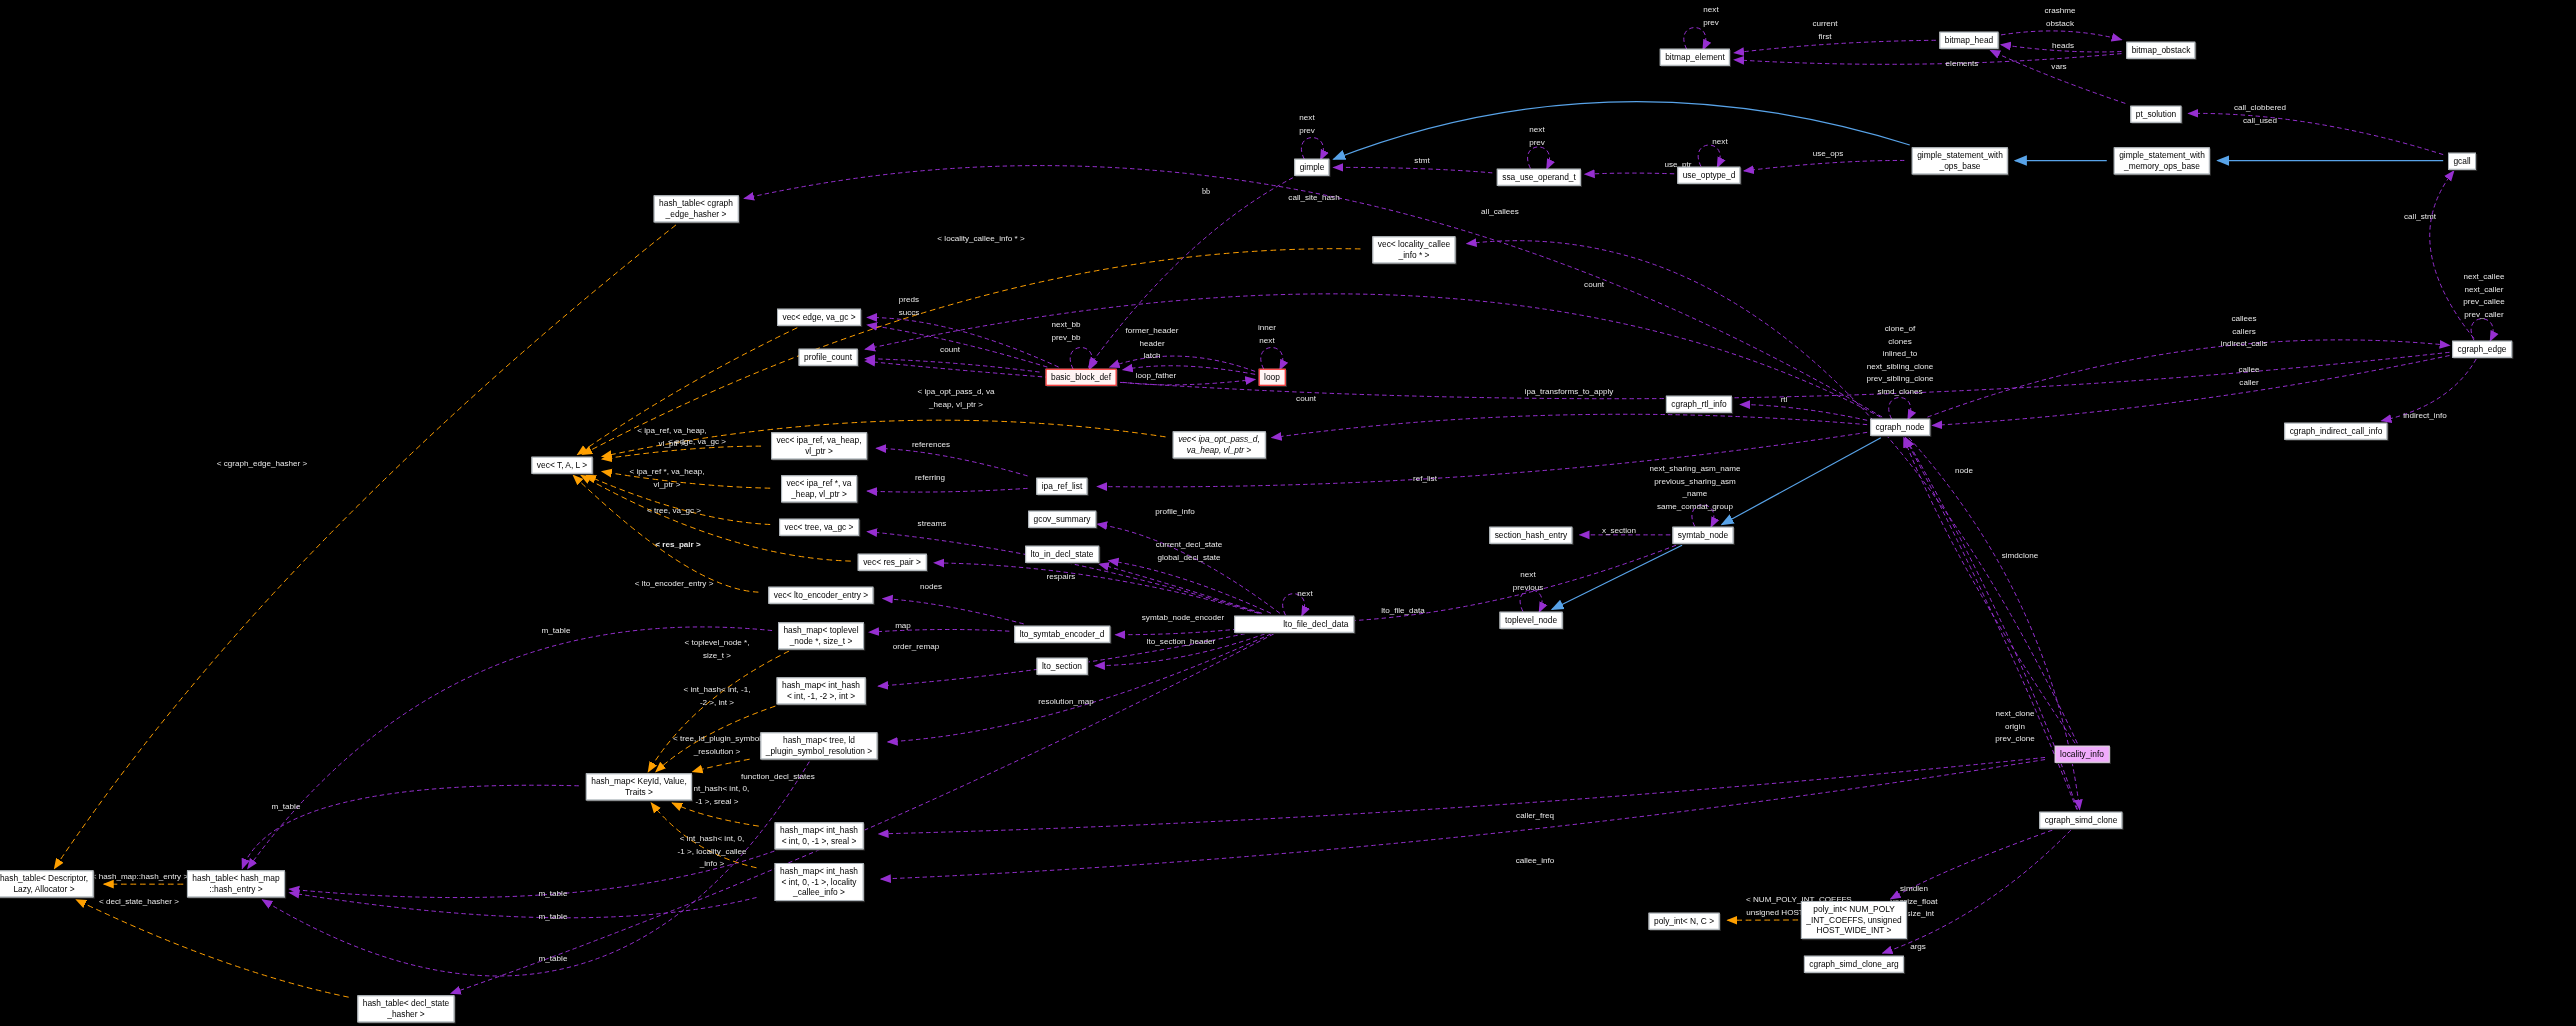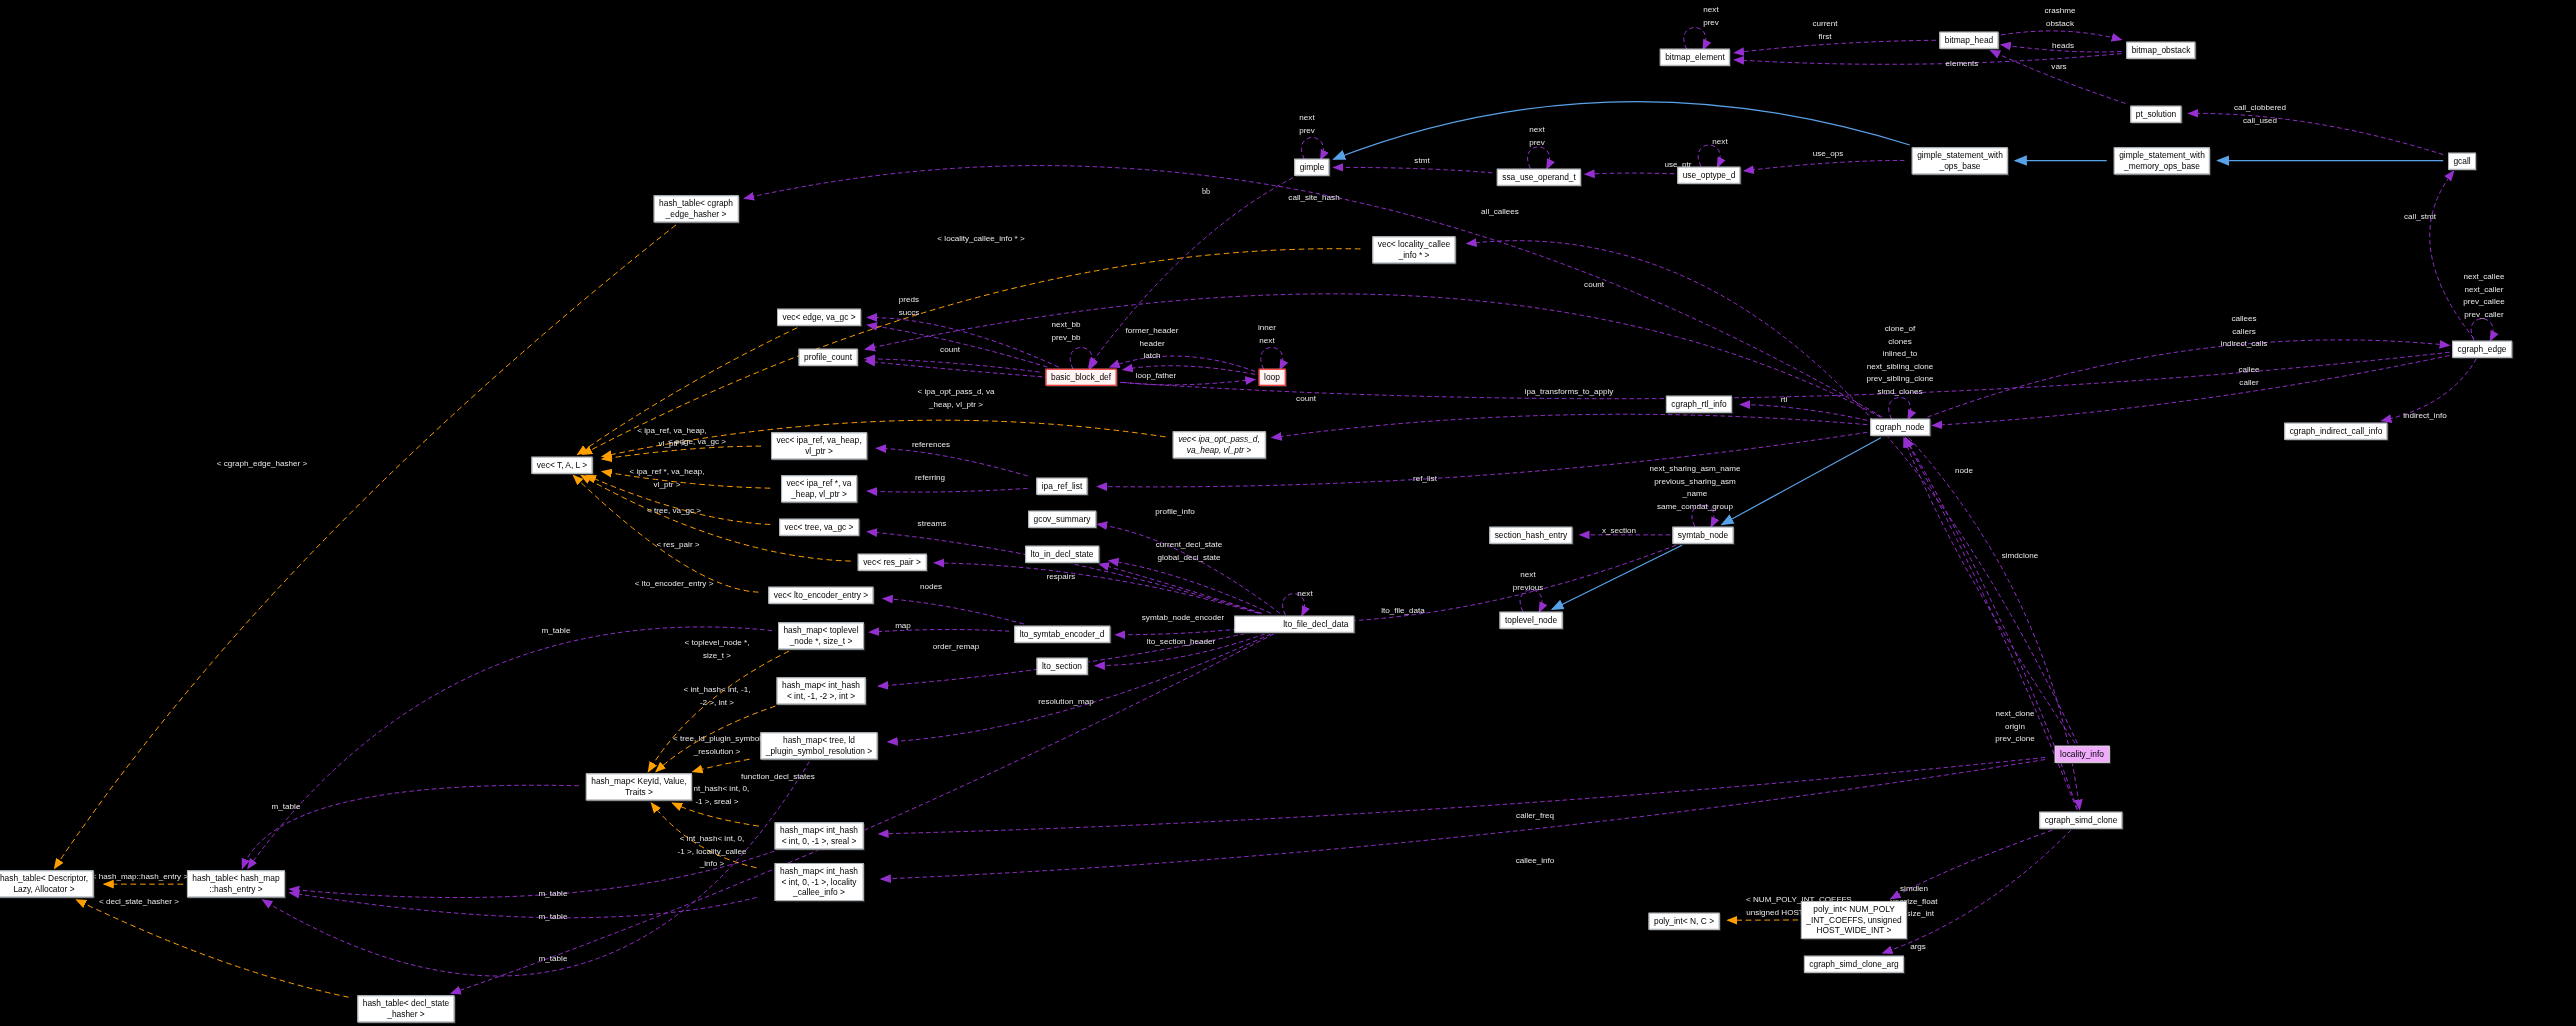--- a/index.html
+++ b/index.html
@@ -166,29 +166,29 @@
       <div class="elabel" style="left: 956px; top: 399px;">&lt; ipa_opt_pass_d, va
 _heap, vl_ptr &gt;</div>
       <div class="elabel" style="left: 672px; top: 438px;">&lt; ipa_ref, va_heap,
 vl_ptr &gt;</div>
       <div class="elabel" style="left: 931px; top: 445px;">references</div>
       <div class="elabel" style="left: 930px; top: 478px;">referring</div>
       <div class="elabel" style="left: 667px; top: 479px;">&lt; ipa_ref *, va_heap,
 vl_ptr &gt;</div>
       <div class="elabel" style="left: 674px; top: 511px;">&lt; tree, va_gc &gt;</div>
       <div class="elabel" style="left: 932px; top: 524px;">streams</div>
-      <div class="elabel" style="left: 678px; top: 545px;">&lt; res_pair &gt;</div>
+      <div class="elabel" style="left: 678px; top: 545px; font-weight: bold;">&lt; res_pair &gt;</div>
       <div class="elabel" style="left: 674px; top: 584px;">&lt; lto_encoder_entry &gt;</div>
       <div class="elabel" style="left: 931px; top: 587px;">nodes</div>
       <div class="elabel" style="left: 262px; top: 464px;">&lt; cgraph_edge_hasher &gt;</div>
       <div class="elabel" style="left: 556px; top: 631px;">m_table</div>
       <div class="elabel" style="left: 717px; top: 650px;">&lt; toplevel_node *,
 size_t &gt;</div>
       <div class="elabel" style="left: 903px; top: 626px;">map</div>
-      <div class="elabel" style="left: 916px; top: 647px; margin-left: 40px;">order_remap</div>
+      <div class="elabel" style="left: 916px; top: 647px;">order_remap</div>
       <div class="elabel" style="left: 717px; top: 697px;">&lt; int_hash&lt; int, -1,
 -2 &gt;, int &gt;</div>
       <div class="elabel" style="left: 717px; top: 746px;">&lt; tree, ld_plugin_symbol
 _resolution &gt;</div>
       <div class="elabel" style="left: 778px; top: 777px;">function_decl_states</div>
       <div class="elabel" style="left: 717px; top: 796px;">&lt; int_hash&lt; int, 0,
 -1 &gt;, sreal &gt;</div>
       <div class="elabel" style="left: 712px; top: 852px;">&lt; int_hash&lt; int, 0,
 -1 &gt;, locality_callee
 _info &gt;</div>

